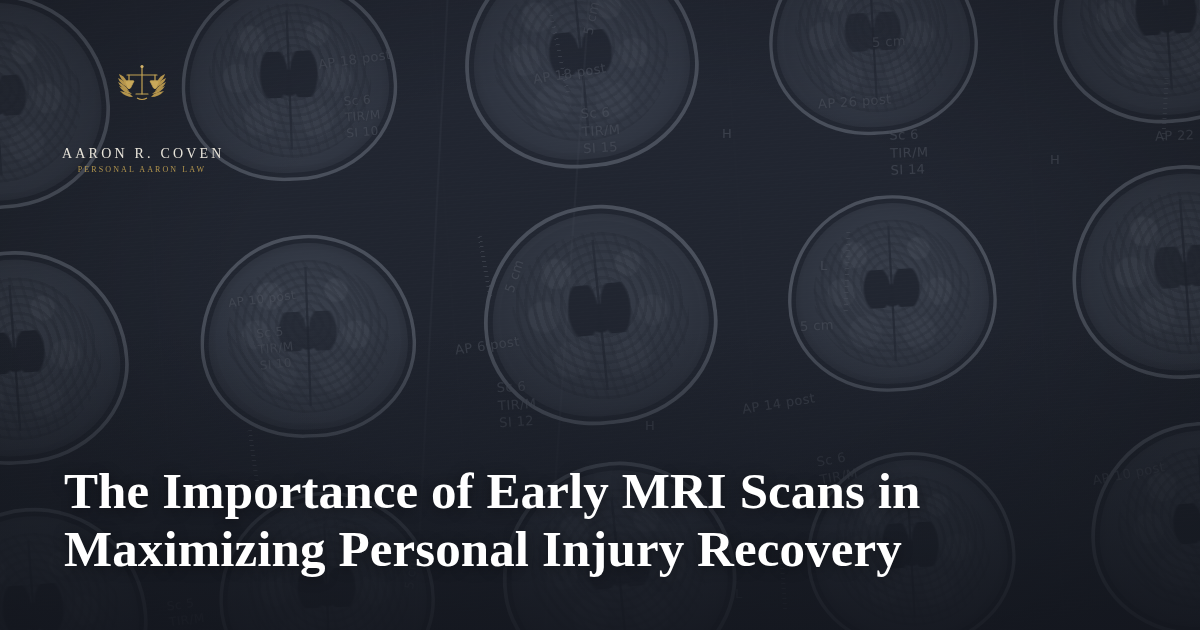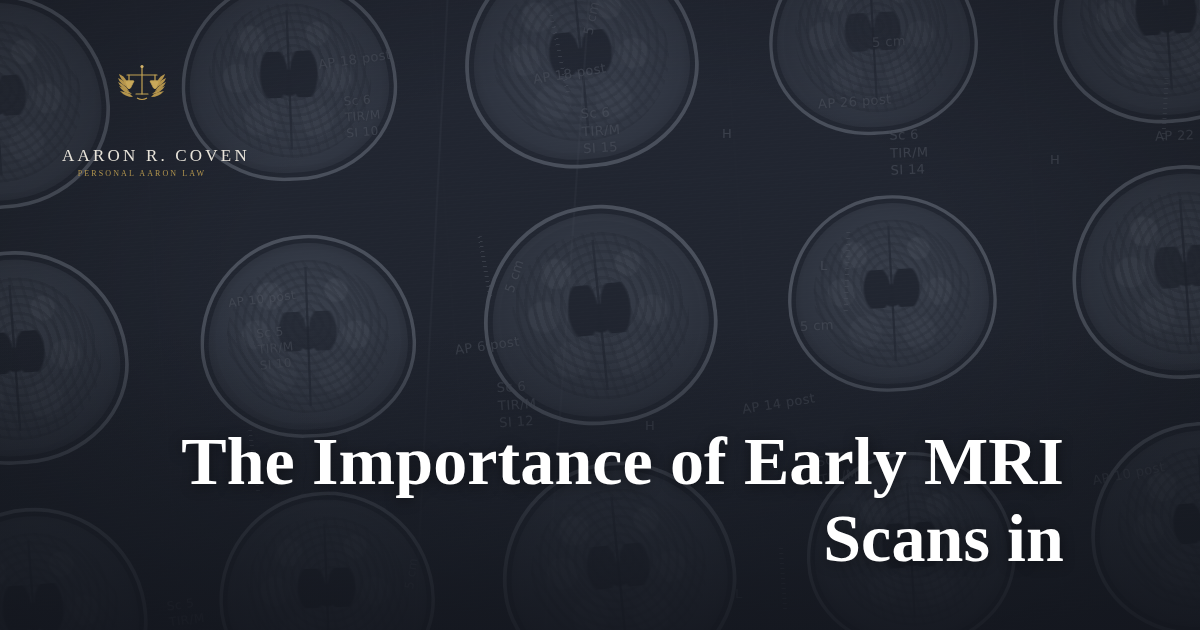--- a/index.html
+++ b/index.html
@@ -162,21 +162,21 @@
     left:62px; top:62px;
     width:160px;
     text-align:center;
     z-index:5;
   }
   .logo-emblem { display:block; margin:0 auto 4px; }
   .logo-name {
     display:block;
     color:#e8e4da;
     font-family:"Liberation Serif", serif;
-    font-size:17px;
+    font-size:14px;
     letter-spacing:3.2px;
     font-weight:400;
     white-space:nowrap;
     margin-top:40px;
   }
   .logo-tag {
     display:block;
     margin-top:3px;
     color:#b99a4f;
     font-family:"Liberation Serif", serif;
@@ -188,25 +188,24 @@
 
   
   .headline {
     position:absolute;
     left:64px; bottom:52px;
     width:1000px;
     z-index:5;
     color:#ffffff;
     font-family:"Liberation Serif", serif;
     font-weight:700;
-    font-size:68px;
+    font-size:51px;
     line-height:1.14;
     letter-spacing:.1px;
     text-shadow:0 2px 14px rgba(0,0,0,.45);
-    text-align:right;
   }
   .headline .ln { display:block; }
 </style>
 </head>
 <body>
 
 <div class="banner">
 
   <div class="mri-film">
     <div class="mri-grid">
@@ -439,15 +438,16 @@
       </g>
 
       <path d="M26 36 Q31 39 36 36" stroke="#bd9b4e" fill="none" stroke-width="1.2"></path>
     </svg>
     <span class="logo-name">AARON R. COVEN</span>
     <span class="logo-tag">PERSONAL AARON LAW</span>
   </div>
 
   <h1 class="headline">
     <span class="ln">The Importance of Early MRI Scans in</span>
+    <span class="ln">Maximizing Personal Injury Recovery</span>
   </h1>
 
 </div>
 
 </body></html>

